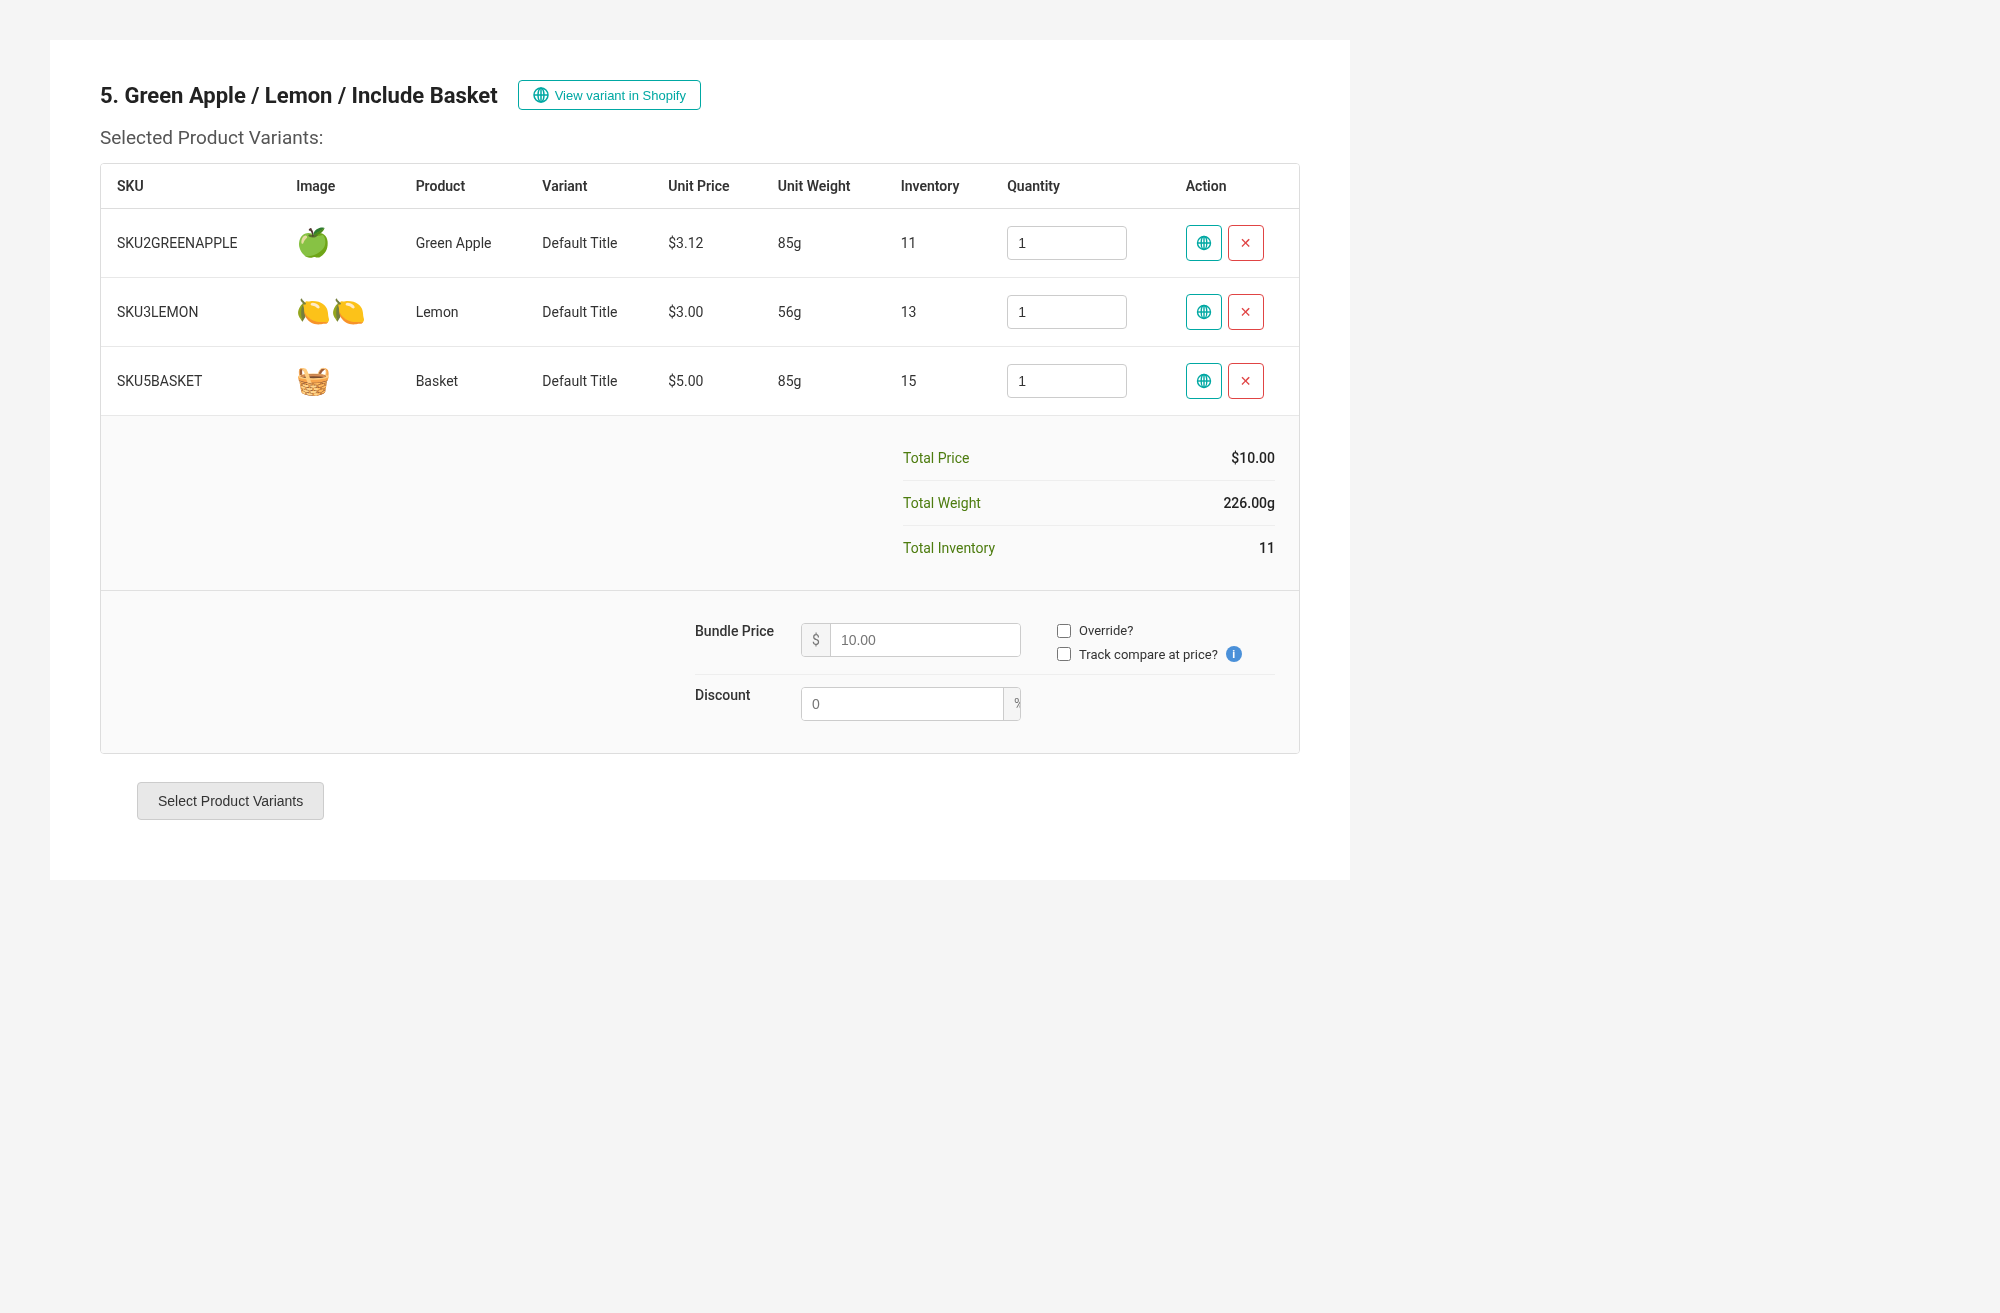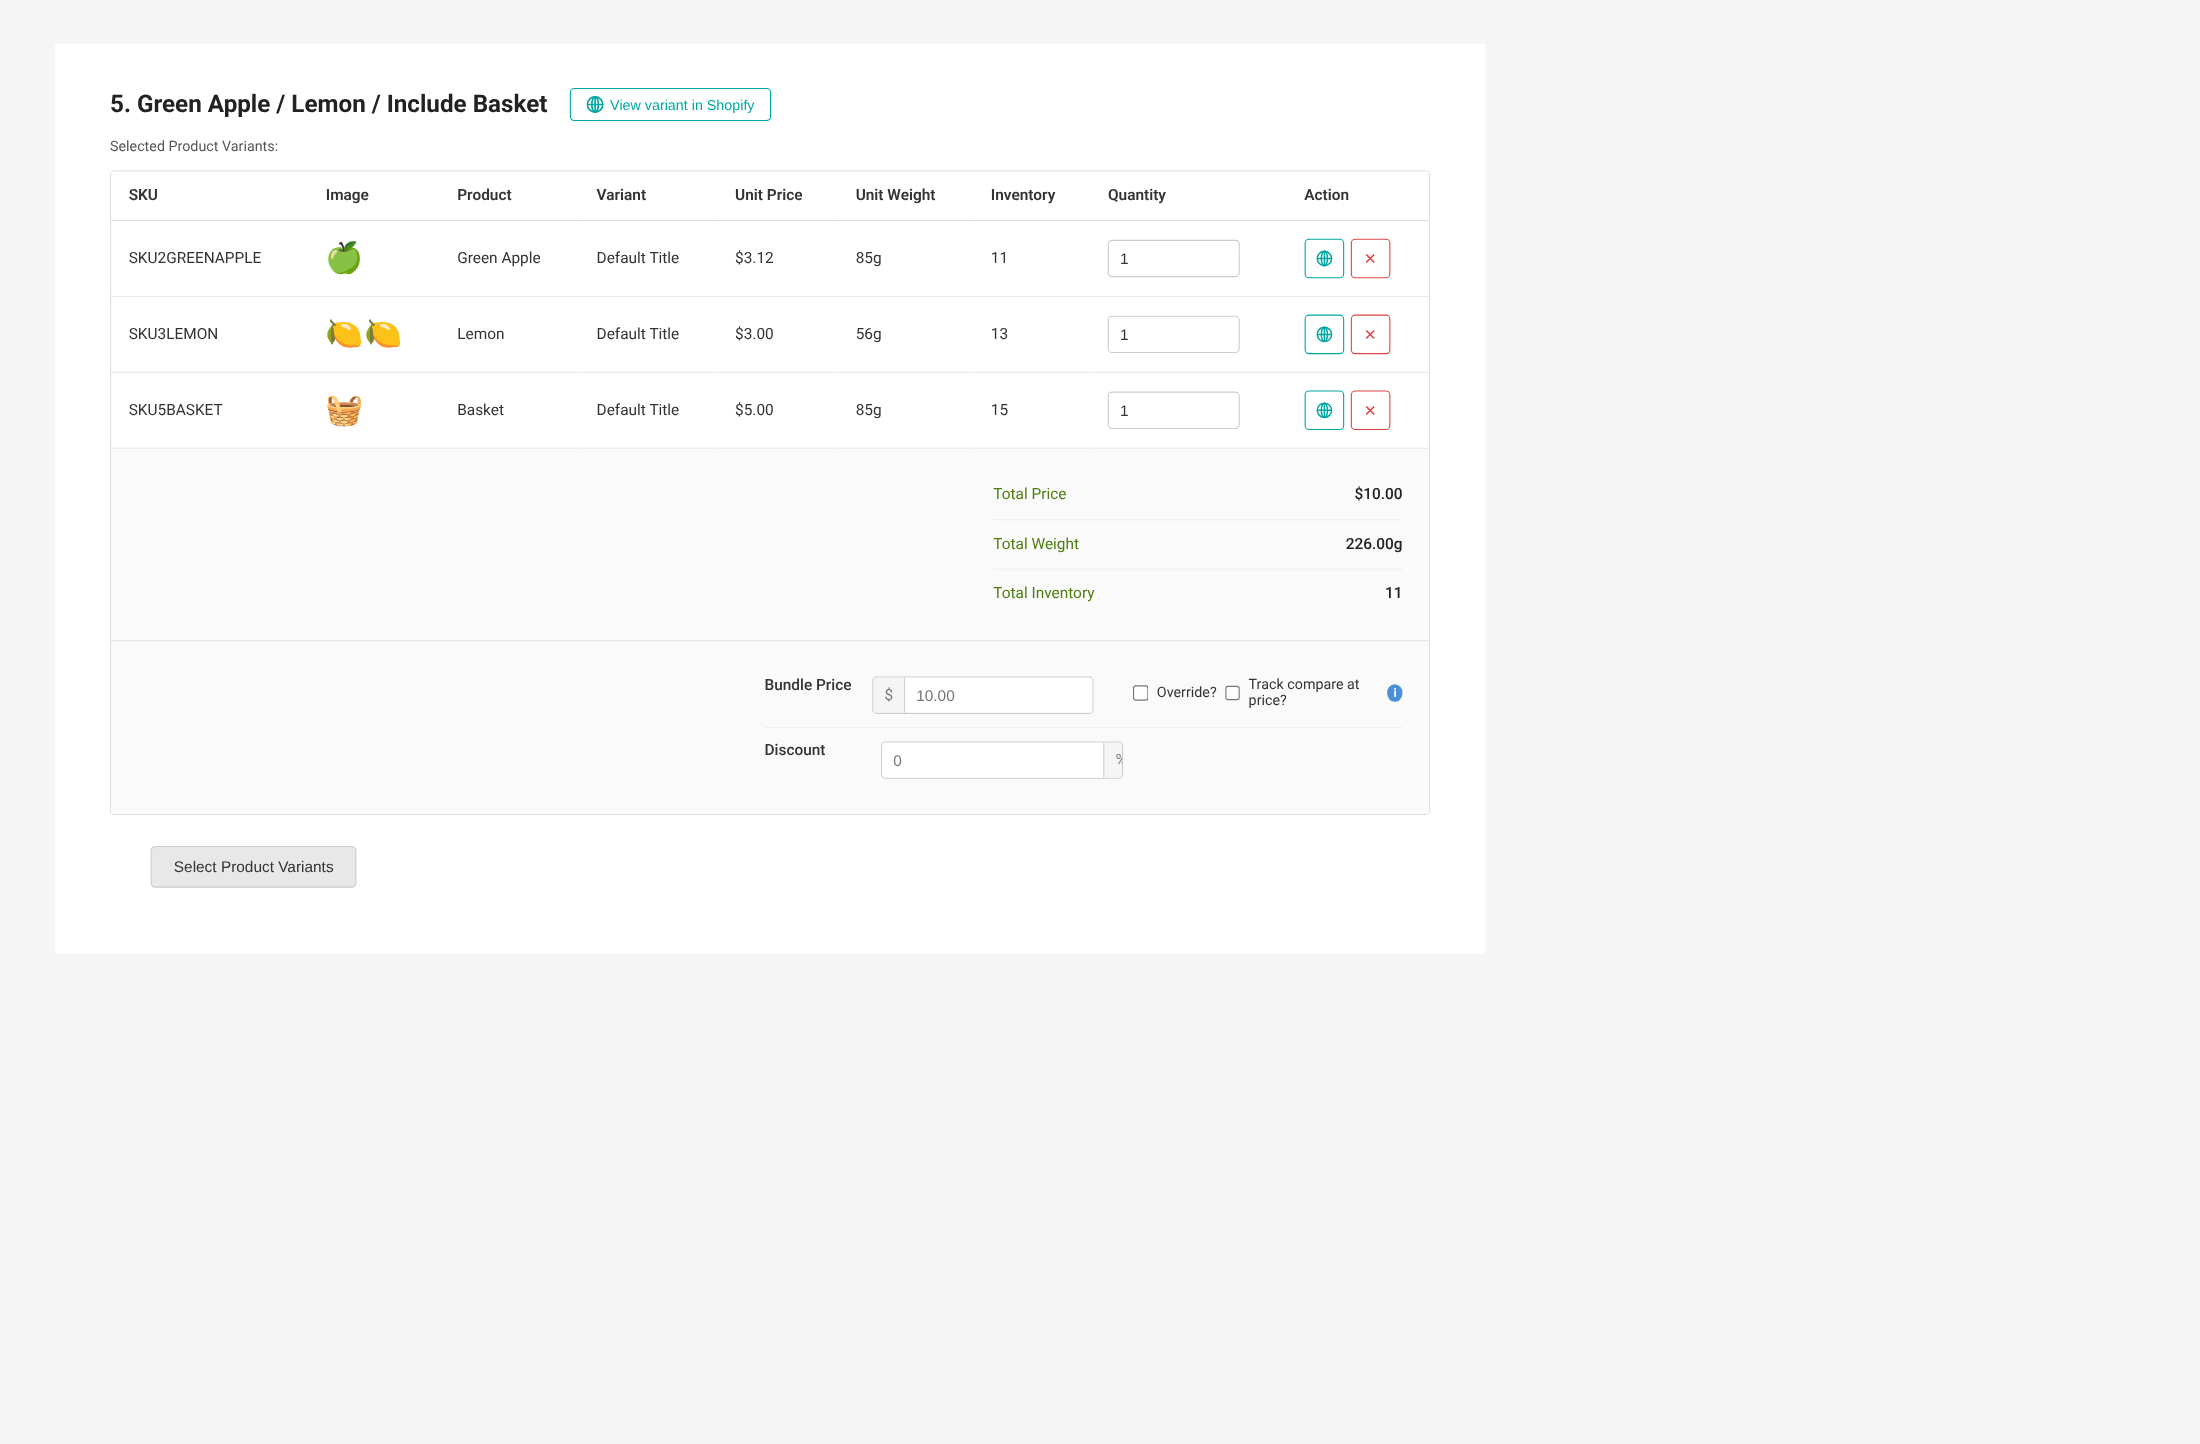--- a/index.html
+++ b/index.html
@@ -34,21 +34,21 @@
       border: 1.5px solid #00a8a3;
       border-radius: 4px;
       background: #fff;
       color: #00a8a3;
       font-size: 13px;
       cursor: pointer;
       text-decoration: none;
       white-space: nowrap;
     }
     .selected-label {
-      font-size: 13px;
+      font-size: 19px;
       color: #555;
       margin-bottom: 14px;
     }
     .table-wrapper {
       border: 1px solid #ddd;
       border-radius: 4px;
       overflow: hidden;
     }
     table {
       width: 100%;
@@ -183,21 +183,21 @@
       flex: 1;
       padding: 8px 10px;
       border: none;
       outline: none;
       font-size: 14px;
       color: #3b82f6;
       background: #fff;
     }
     .override-section {
       display: flex;
-      flex-direction: row;
+      flex-direction: column;
       gap: 8px;
       margin-left: 20px;
     }
     .override-line {
       display: flex;
       align-items: center;
       gap: 8px;
       font-size: 13px;
       color: #333;
     }

